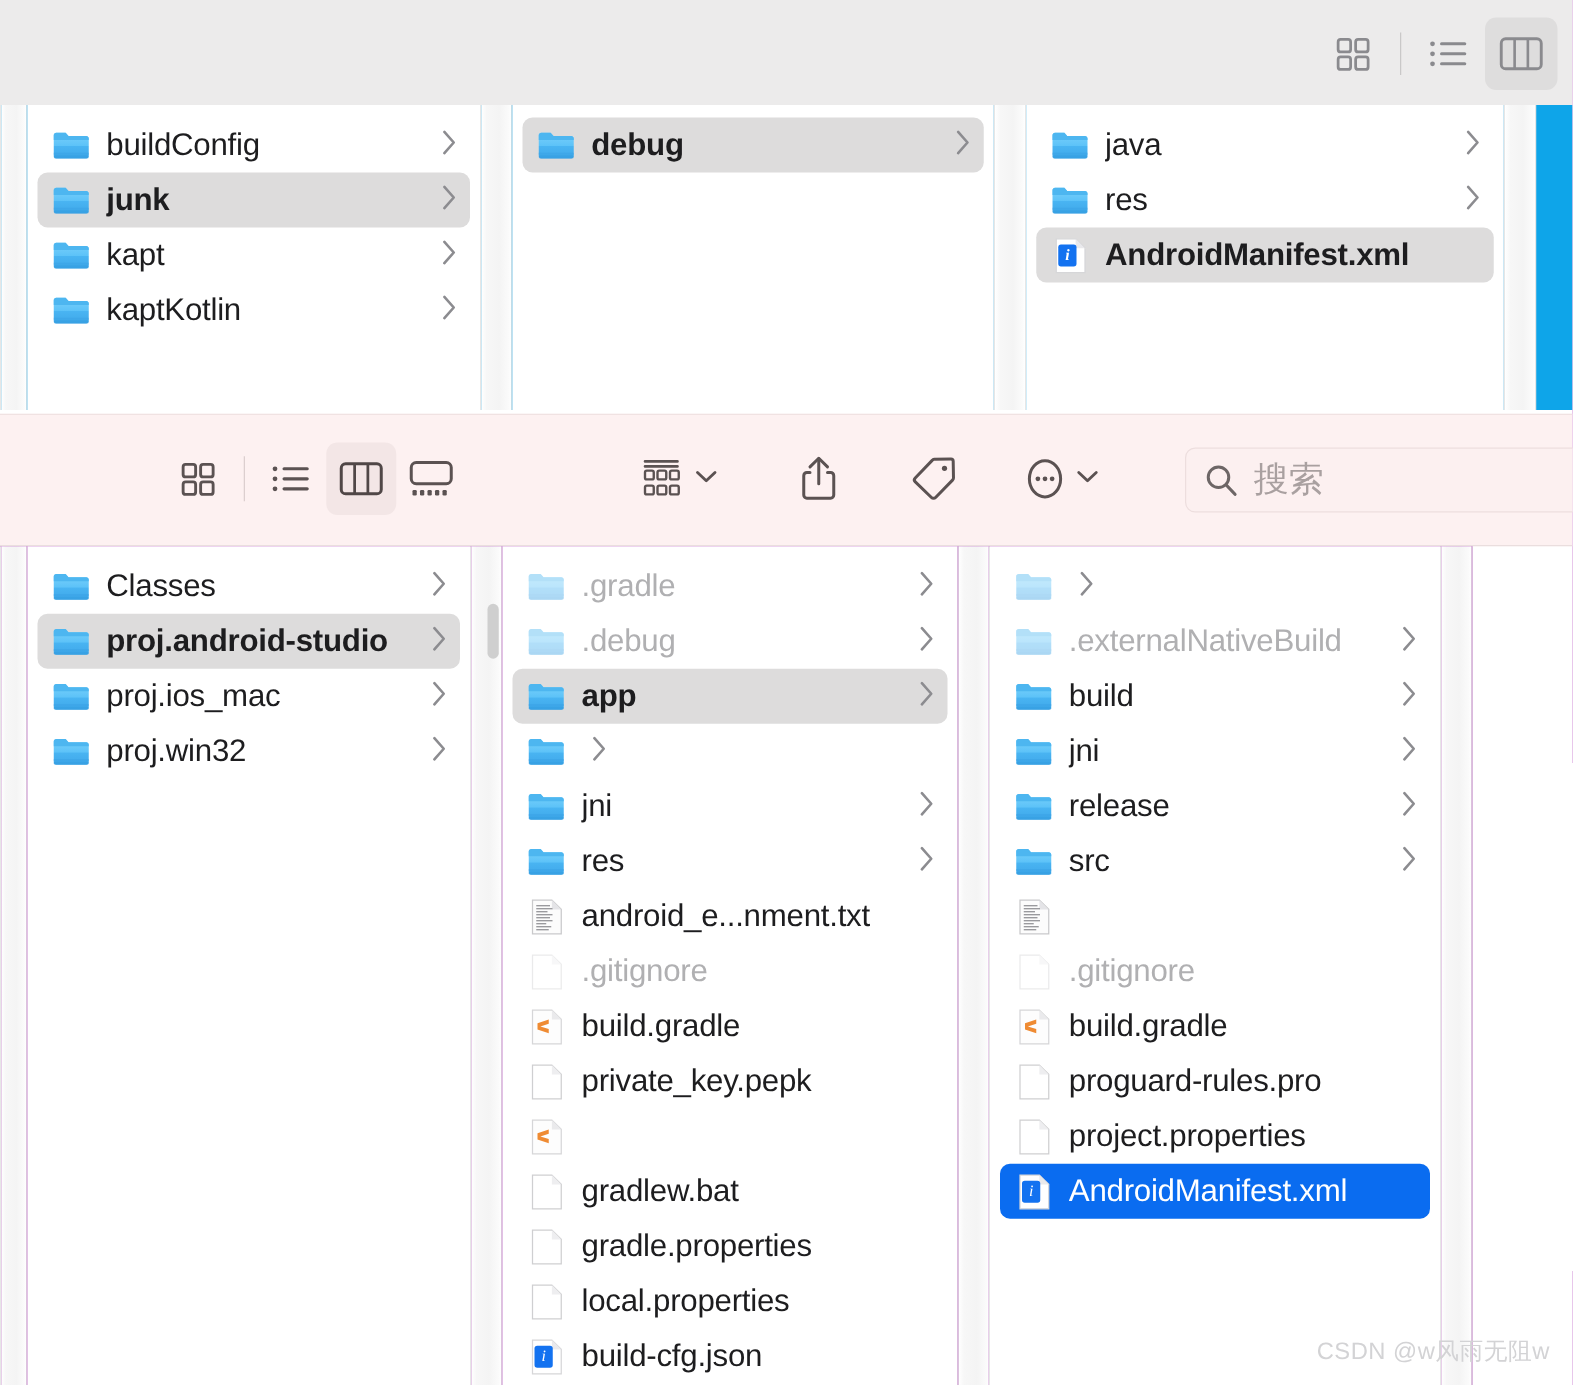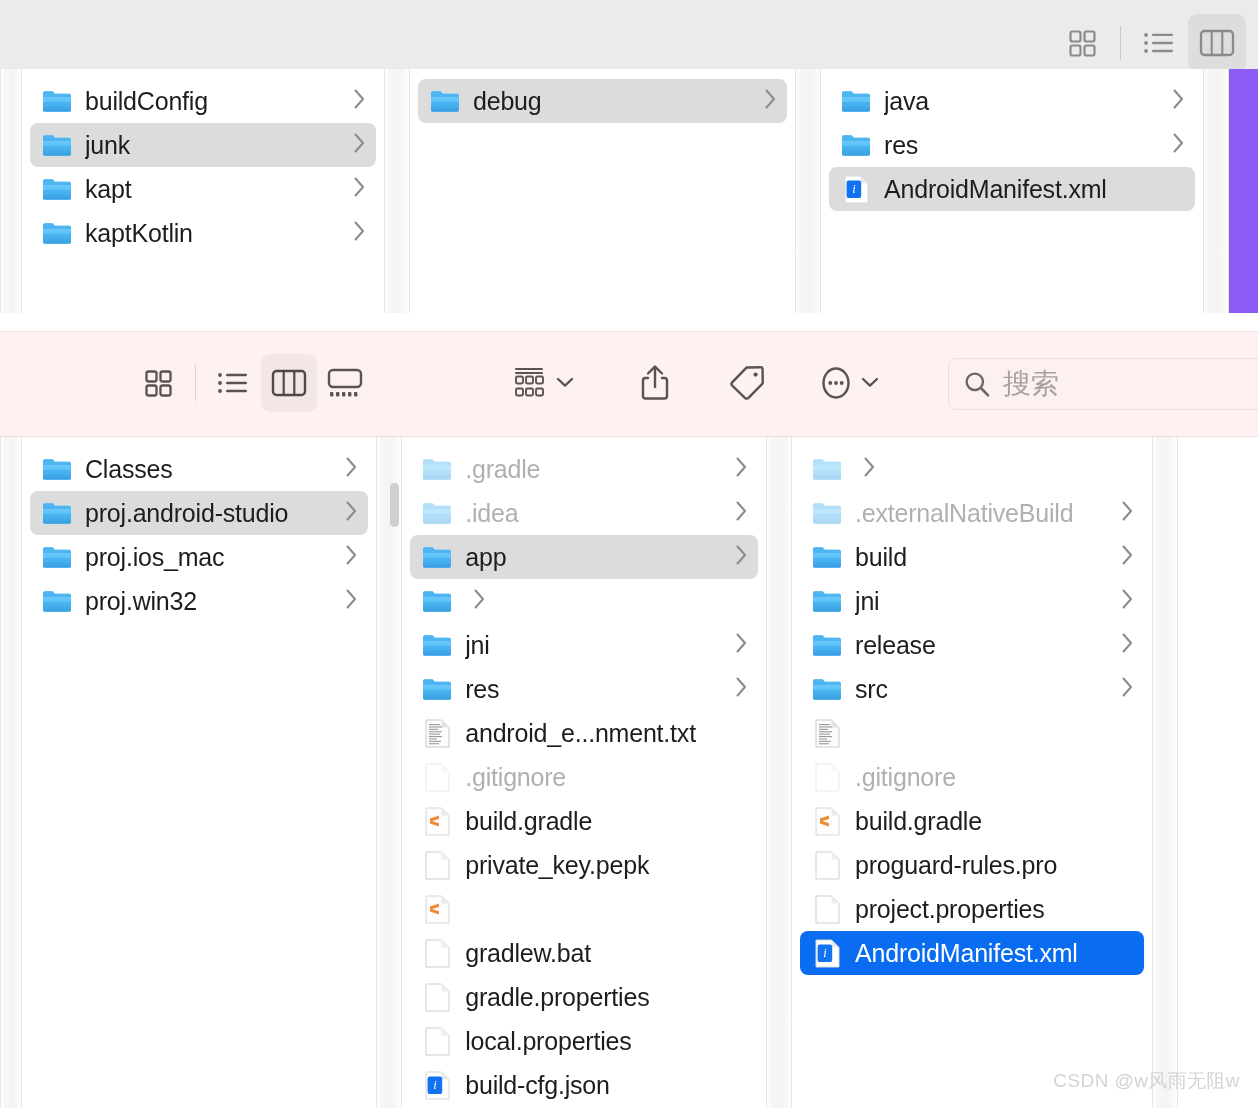--- a/index.html
+++ b/index.html
@@ -55,25 +55,25 @@
   .tb-sep {
     width: 1px;
     height: 34px;
     background: #c9c8c8;
     margin: 0 9px;
   }
 
   
   .top-cols {
     position: absolute;
-    left: 0; top: 69px;
+    left: 0; top: 84px;
     width: 1258px;
     height: 244px;
     display: flex;
-    background: #8b5cf6;
+    background: #0ea5e9;
   }
   .gutter {
     width: 26px;
     flex: 0 0 26px;
     background: linear-gradient(to right, #ffffff 0%, #f7f7f7 18%, #f4f4f4 60%, #fbfbfb 92%, #ffffff 100%);
     border-left: 1px solid #e6e6e6;
     border-right: 1px solid #e6e6e6;
     box-sizing: border-box;
     position: relative;
   }
@@ -91,21 +91,21 @@
   .row {
     display: flex;
     align-items: center;
     height: 44px;
     margin: 0 8px;
     padding: 0 10px 0 12px;
     border-radius: 8px;
     box-sizing: border-box;
     position: relative;
   }
-  .row.sel-gray { background: #dddcdc; }
+  .row.sel-gray { background: #dddcdc; font-weight: bold; }
   .row.sel-blue { background: #0a6cf0; }
   .row .label {
     font-size: 25px;
     color: #1d1d1f;
     letter-spacing: -0.2px;
     white-space: nowrap;
     overflow: hidden;
     flex: 1 1 auto;
     line-height: 30px;
   }
@@ -695,21 +695,21 @@
                 <stop offset="53%" stop-color="#49b4f2"></stop>
                 <stop offset="100%" stop-color="#3fa8ea"></stop>
               </linearGradient>
             </defs>
             <path d="M1 5.2 C1 4.1 1.9 3.2 3 3.2 L10.5 3.2 L12.8 5.8 L27 5.8 C28.1 5.8 29 6.7 29 7.8 L29 21.8 C29 22.9 28.1 23.8 27 23.8 L3 23.8 C1.9 23.8 1 22.9 1 21.8 Z" fill="url(#fg)"></path>
             <path d="M1 5.2 C1 4.1 1.9 3.2 3 3.2 L10.5 3.2 L12.8 5.8 L27 5.8 C28.1 5.8 29 6.7 29 7.8 L29 9 L1 9 Z" fill="#4db6f0"></path>
             <rect x="1" y="19.2" width="28" height="1.6" fill="#3ba3e6" opacity="0.55"></rect>
             <rect x="1" y="21.2" width="28" height="2.6" rx="1.4" fill="#2f9ade" opacity="0.5"></rect>
           </svg>
         </span>
-        <span class="label">.idea</span>
+        <span class="label">.debug</span>
         <span class="chev"><svg width="13" height="22" viewBox="0 0 13 22">
             <polyline points="2.5,2.5 10,11 2.5,19.5" fill="none" stroke="currentColor" stroke-width="2.1" stroke-linecap="round" stroke-linejoin="round"></polyline>
           </svg></span>
       </div>
       <div class="row sel-gray">
         <span class="icon-wrap">
           <svg width="30" height="26" viewBox="0 0 30 26">
             <defs>
               <linearGradient id="fg" x1="0" y1="0" x2="0" y2="1">
                 <stop offset="0%" stop-color="#7ad1fb"></stop>

